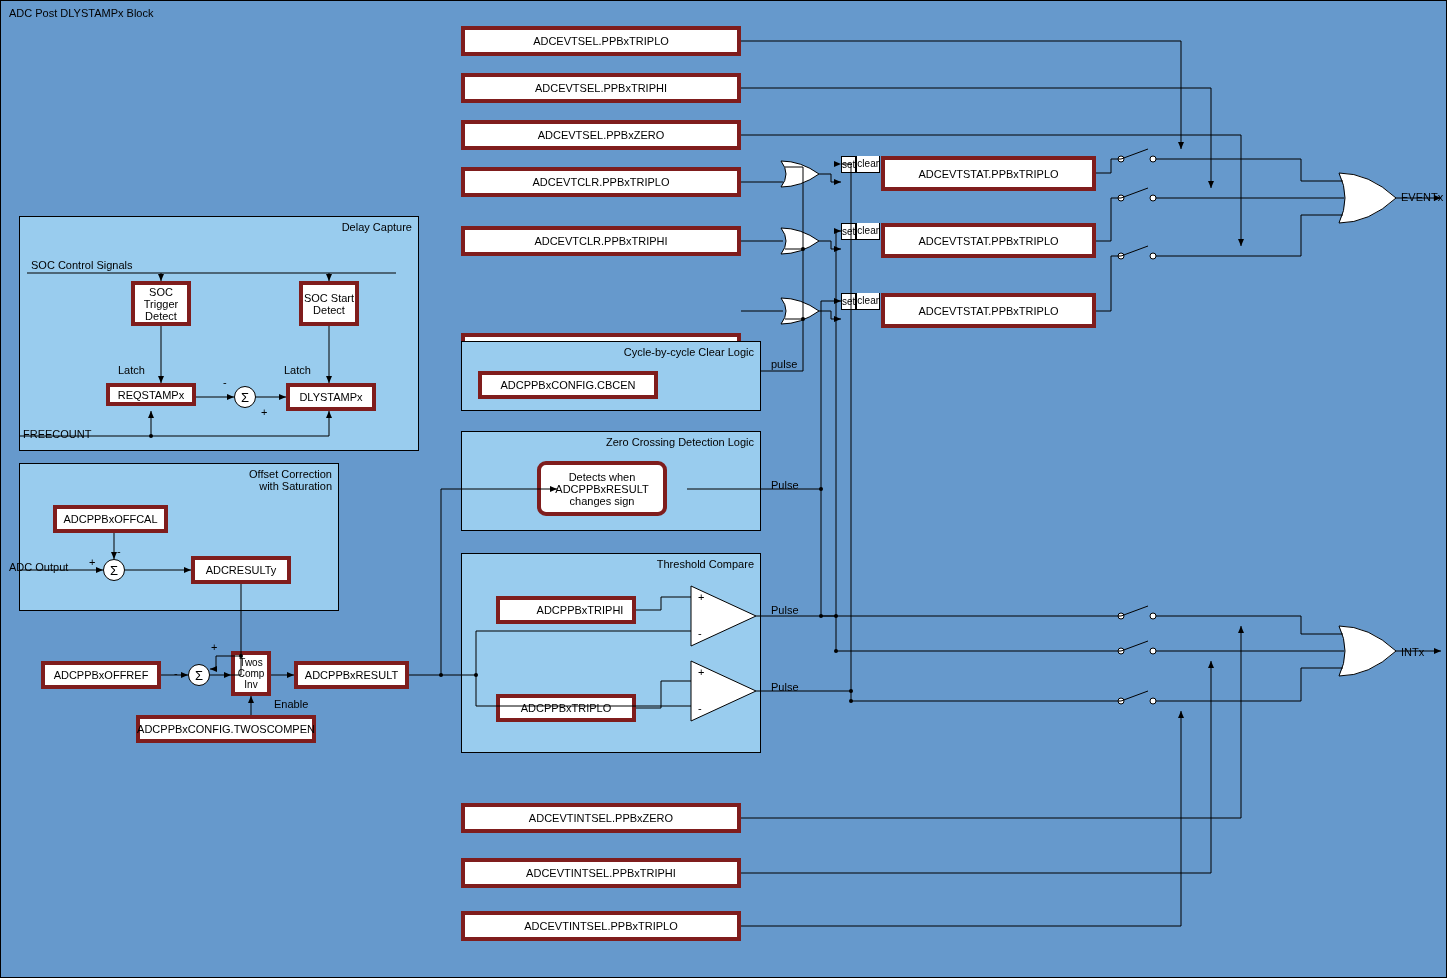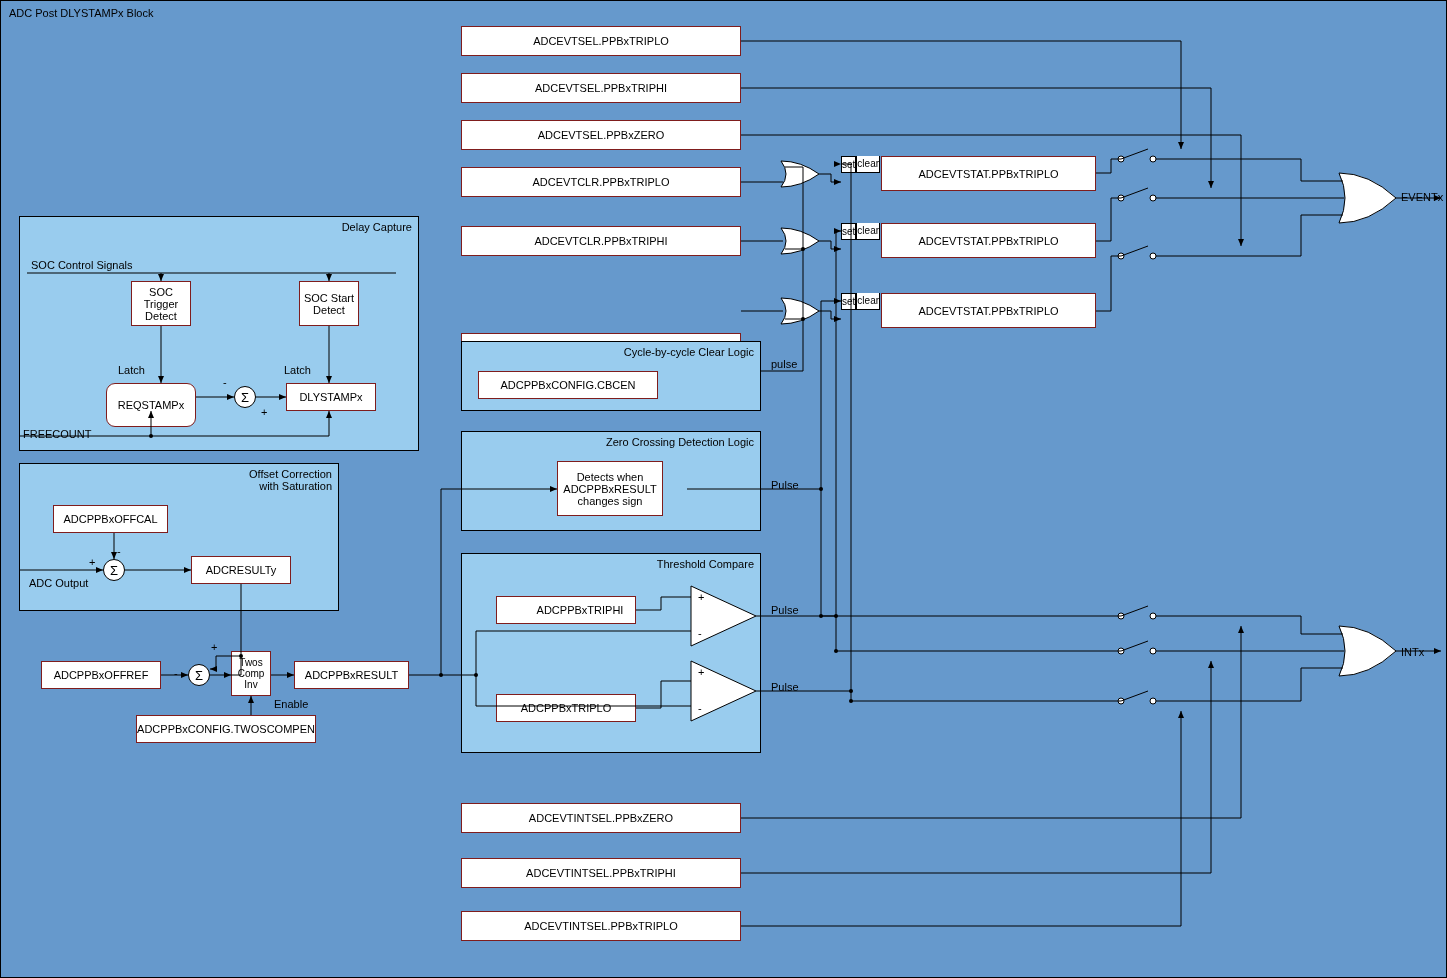--- a/index.html
+++ b/index.html
@@ -7,21 +7,21 @@
   .canvas {
     position: relative;
     width: 1447px;
     height: 978px;
     background: #6699cc;
     border: 1px solid #000;
   }
   .label-box {
     position: absolute;
     background: #fff;
-    border: 1px solid #7f1d1d;
+    border: 4px solid #7f1d1d;
     display: flex;
     align-items: center;
     justify-content: center;
     font-size: 11px;
     text-align: center;
   }
   .sub-block {
     position: absolute;
     background: #99ccee;
     border: 1px solid #000;
@@ -108,32 +108,32 @@
   </div>
 
   <div class="sub-block" style="left:18px; top:215px; width:400px; height:235px;padding-left:28px;">
     <div class="block-title right">Delay Capture</div>
   </div>
   <div class="text-label" style="left:30px; top:258px;">SOC Control Signals</div>
   <div class="label-box" style="left:130px; top:280px; width:60px; height:45px;">SOC Trigger Detect</div>
   <div class="label-box" style="left:298px; top:280px; width:60px; height:45px;">SOC Start Detect</div>
   <div class="text-label" style="left:117px; top:363px;">Latch</div>
   <div class="text-label" style="left:283px; top:363px;">Latch</div>
-  <div class="label-box" style="left:105px; top:382px; width:90px; height:44px;border-radius:9px;">REQSTAMPx</div>
+  <div class="label-box" style="left:105px; top:382px; width:90px; height:23px;">REQSTAMPx</div>
   <div class="label-box" style="left:285px; top:382px; width:90px; height:28px;">DLYSTAMPx</div>
   <div class="summer" style="left:233px; top:385px;">Σ</div>
   <div class="text-label" style="left:222px; top:375px;">-</div>
   <div class="text-label" style="left:260px; top:405px;">+</div>
   <div class="text-label" style="left:22px; top:427px;">FREECOUNT</div>
 
   <div class="sub-block" style="left:18px; top:462px; width:320px; height:148px;">
     <div class="block-title right" style="width:100px; text-align:right;">Offset Correction with Saturation</div>
   </div>
   <div class="label-box" style="left:52px; top:504px; width:115px; height:28px;">ADCPPBxOFFCAL</div>
-  <div class="text-label" style="left:28px; top:560px;margin-top:16px;">ADC Output</div>
+  <div class="text-label" style="left:8px; top:560px;">ADC Output</div>
   <div class="summer" style="left:102px; top:558px;">Σ</div>
   <div class="text-label" style="left:88px; top:555px;">+</div>
   <div class="text-label" style="left:116px; top:544px;">-</div>
   <div class="label-box" style="left:190px; top:555px; width:100px; height:28px;">ADCRESULTy</div>
 
   <div class="label-box" style="left:40px; top:660px; width:120px; height:28px;">ADCPPBxOFFREF</div>
   <div class="summer" style="left:187px; top:663px;">Σ</div>
   <div class="text-label" style="left:173px; top:666px;">-</div>
   <div class="text-label" style="left:210px; top:640px;">+</div>
   <div class="label-box" style="left:230px; top:650px; width:40px; height:45px; font-size:10px;">Twos Comp Inv</div>
@@ -143,21 +143,21 @@
 
   <div class="sub-block" style="left:460px; top:340px; width:300px; height:70px;">
     <div class="block-title right">Cycle-by-cycle Clear Logic</div>
   </div>
   <div class="label-box" style="left:477px; top:370px; width:180px; height:28px;">ADCPPBxCONFIG.CBCEN</div>
   <div class="text-label" style="left:770px; top:357px;">pulse</div>
 
   <div class="sub-block" style="left:460px; top:430px; width:300px; height:100px;">
     <div class="block-title right">Zero Crossing Detection Logic</div>
   </div>
-  <div class="label-box" style="left:556px; top:460px; width:106px; height:55px;">Detects when ADCPPBxRESULT changes sign</div>
+  <div class="label-box" style="left:536px; top:460px; width:130px; height:55px;border-radius:9px;">Detects when ADCPPBxRESULT changes sign</div>
   <div class="text-label" style="left:770px; top:478px;">Pulse</div>
 
   <div class="sub-block" style="left:460px; top:552px; width:300px; height:200px;">
     <div class="block-title right">Threshold Compare</div>
   </div>
   <div class="label-box" style="left:495px; top:595px; width:140px; height:28px;padding-left:28px;">ADCPPBxTRIPHI</div>
   <div class="label-box" style="left:495px; top:693px; width:140px; height:28px;">ADCPPBxTRIPLO</div>
   <div class="text-label" style="left:770px; top:603px;">Pulse</div>
   <div class="text-label" style="left:770px; top:680px;">Pulse</div>
 

